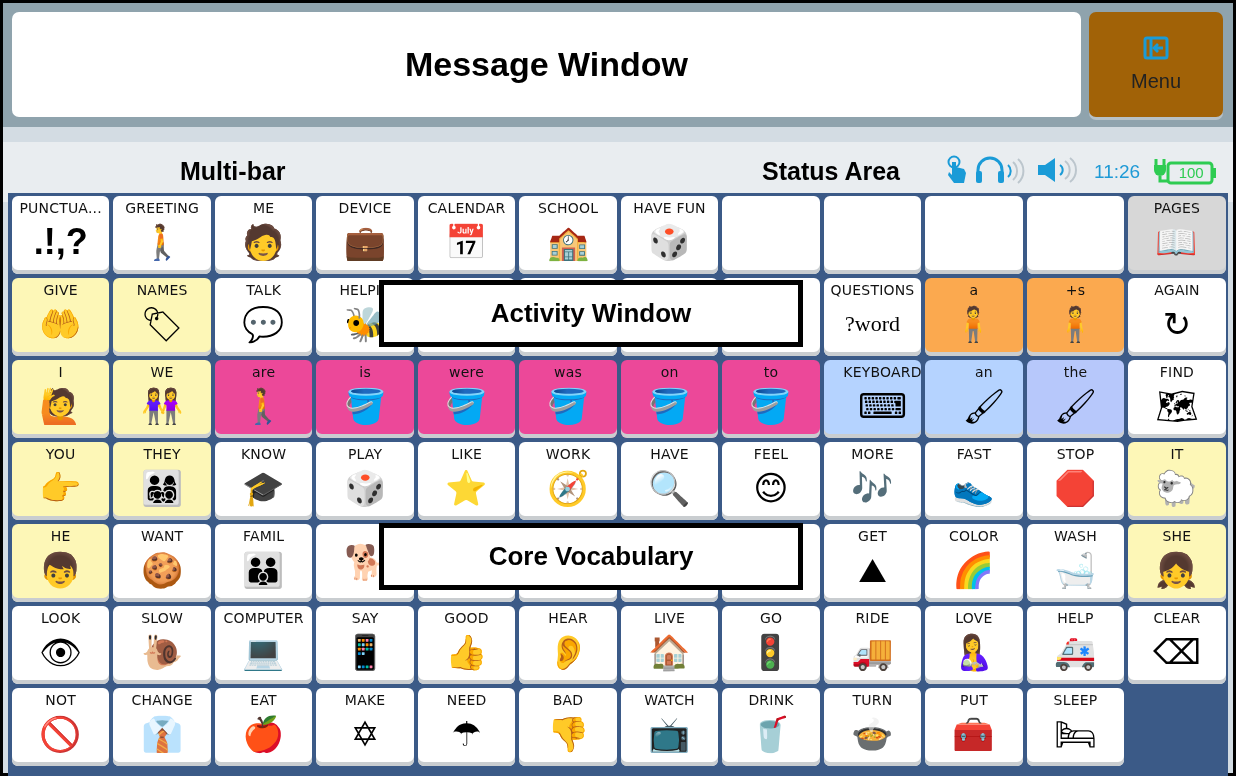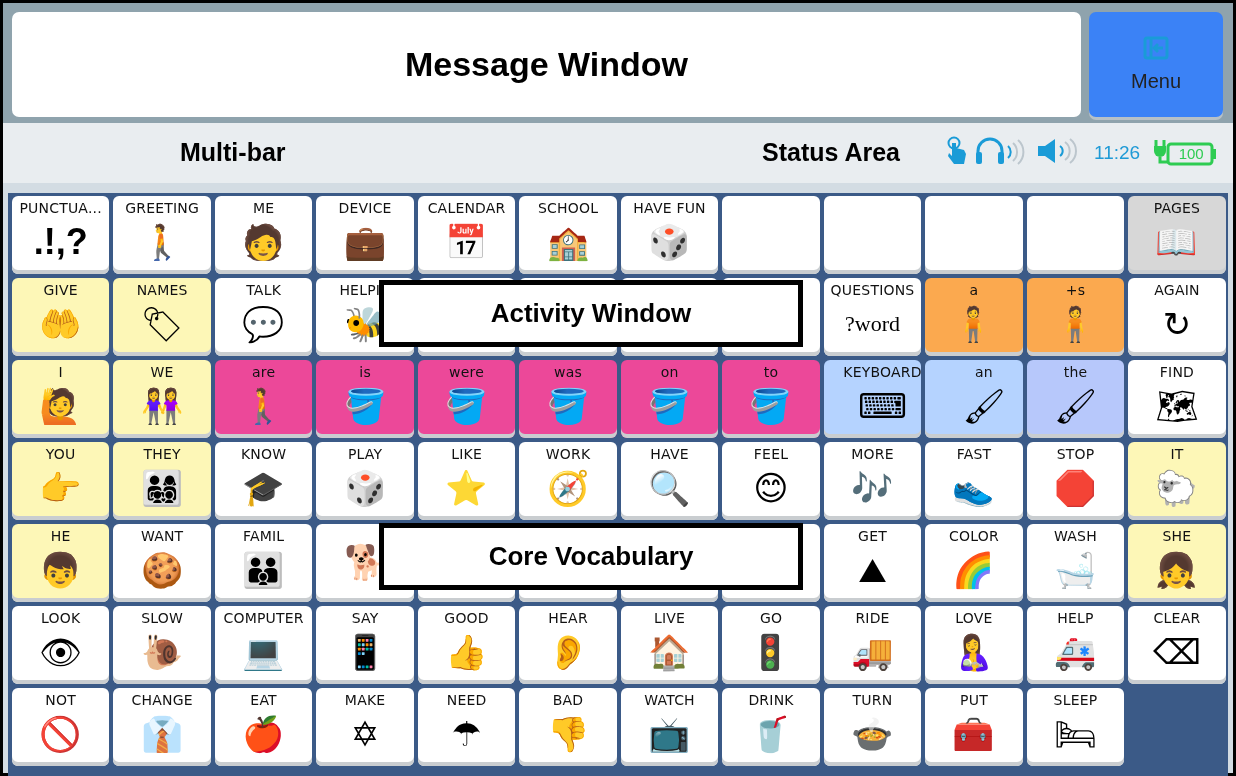--- a/index.html
+++ b/index.html
@@ -1,23 +1,23 @@
 <!DOCTYPE html>
 <html><head>
 <meta charset="utf-8">
 <style>
   html, body { margin:0; padding:0; }
   body { width:1236px; height:776px; background:#000; position:relative; overflow:hidden; font-family:"DejaVu Sans", sans-serif; }
   .frame { position:absolute; left:3px; top:3px; width:1230px; height:770px; background:#d3dce3; }
   .topbar { position:absolute; left:0; top:0; width:1230px; height:124px; background:#8fa3ad; }
   .msg { position:absolute; left:9px; top:9px; width:1069px; height:105px; background:#fff; border-radius:7px; display:flex; align-items:center; justify-content:center; }
   .msg span { font-family:"Liberation Sans", sans-serif; font-weight:bold; font-size:34px; color:#000; }
-  .menu-btn { position:absolute; left:1086px; top:9px; width:134px; height:105px; background:#3b82f6; border-radius:7px; box-shadow:0 3px 0 #b7c1c7; display:flex; flex-direction:column; align-items:center; justify-content:center; cursor:pointer; }
+  .menu-btn { position:absolute; left:1086px; top:9px; width:134px; height:105px; background:#a16207; border-radius:7px; box-shadow:0 3px 0 #b7c1c7; display:flex; flex-direction:column; align-items:center; justify-content:center; cursor:pointer; }
   .menu-btn .lbl { font-family:"Liberation Sans", sans-serif; font-size:20px; color:#222; margin-top:6px; }
-  .strip { position:absolute; left:0; top:120px; width:1230px; height:60px; background:#e9edf0; }
+  .strip { position:absolute; left:0; top:139px; width:1230px; height:60px; background:#e9edf0; }
   .strip .mb { position:absolute; left:177px; top:15px; font-family:"Liberation Sans", sans-serif; font-weight:bold; font-size:25px; color:#000; }
   .strip .sa { position:absolute; left:759px; top:15px; font-family:"Liberation Sans", sans-serif; font-weight:bold; font-size:25px; color:#000; }
   .status-icons { position:absolute; left:943px; top:13px; height:34px; display:flex; align-items:center; gap:6px; }
   .clock { font-family:"Liberation Sans", sans-serif; font-size:19px; color:#1f9ad6; margin:0 6px; }
   .grid-wrap { position:absolute; left:5px; top:190px; width:1220px; height:644px; background:#3b5a87; }
   .grid { position:absolute; left:4px; top:3px; display:grid; grid-template-columns:repeat(12, 97.3px); grid-template-rows:repeat(7, 77.8px); column-gap:4.2px; row-gap:4.2px; }
   .cell { position:relative; border-radius:6px; background:#fff; box-shadow:inset 0 -4px 0 #c9cdd0; display:flex; flex-direction:column; align-items:center; cursor:pointer; overflow:hidden; }
   .cell .w { font-family:"DejaVu Sans", sans-serif; font-size:14px; color:#111; margin-top:4px; letter-spacing:0.2px; white-space:nowrap; }
   .cell .pic { flex:1; display:flex; align-items:center; justify-content:center; font-size:34px; line-height:1; margin-bottom:6px; }
   .c-yellow { background:#fdf7b7; }

